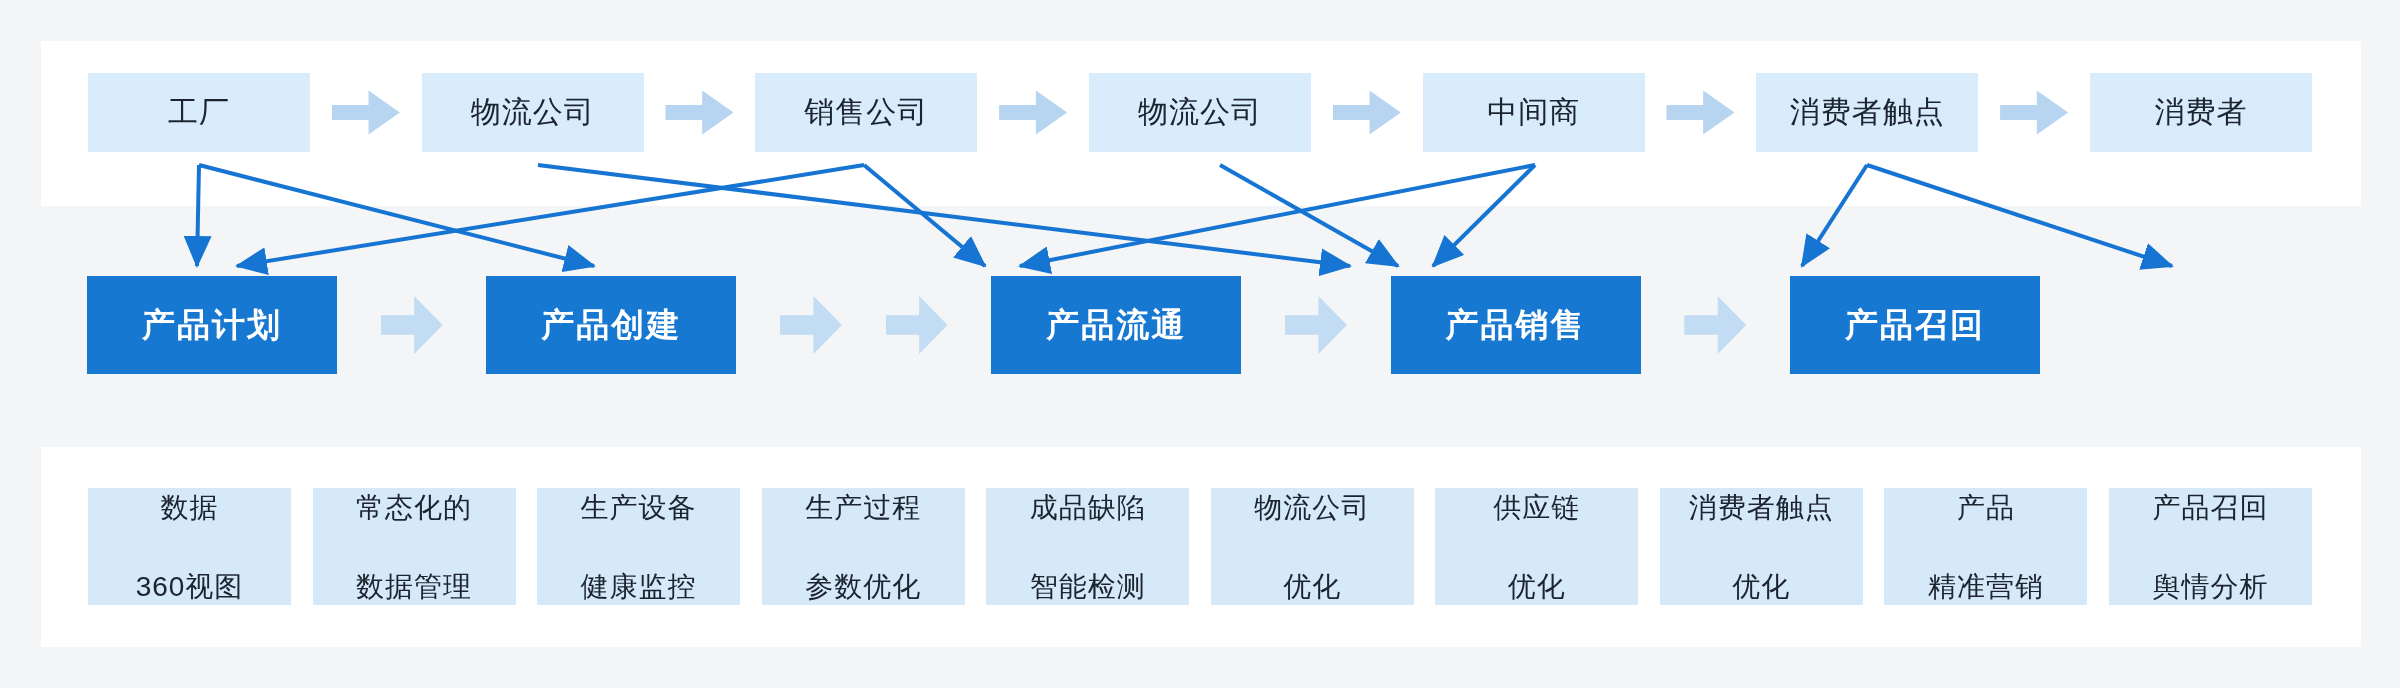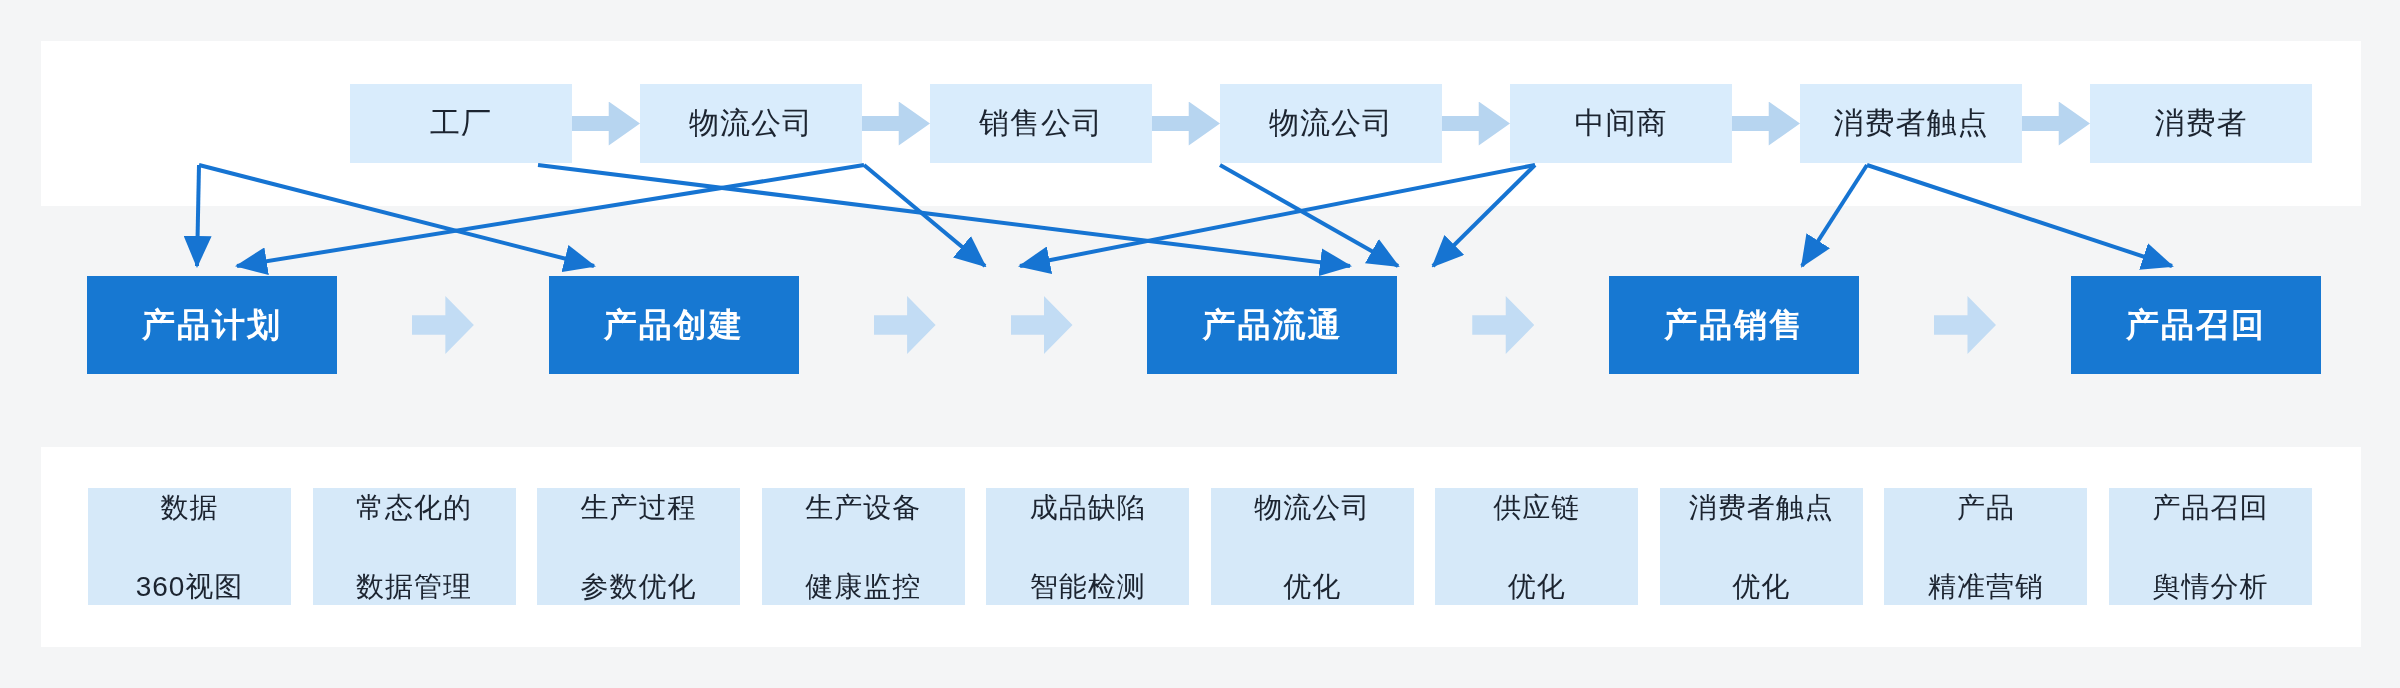--- a/index.html
+++ b/index.html
@@ -5,26 +5,26 @@
   html,body{margin:0;padding:0;}
   body{font-family:"Liberation Sans","DejaVu Sans",sans-serif;background:#f4f5f6;}
   .stage{position:relative;width:2400px;height:688px;background:#f4f5f6;overflow:hidden;}
 
   .panel{position:absolute;background:#ffffff;}
   .panel-top{left:41px;top:41px;width:2320px;height:165px;}
   .panel-bottom{left:41px;top:447px;width:2320px;height:200px;}
 
   .row{position:absolute;display:flex;justify-content:space-between;align-items:center;}
 
-  .row-top{left:88px;top:84px;width:2224px;height:79px;justify-content:flex-end;}
+  .row-top{left:88px;top:73px;width:2224px;height:79px;}
   .tbox{flex:0 0 222px;height:79px;background:#d9ecfc;color:#1c2430;
         display:flex;align-items:center;justify-content:center;
         font-size:30px;letter-spacing:1px;}
 
-  .row-mid{left:87px;top:276px;width:2234px;height:98px;gap:28px;}
+  .row-mid{left:87px;top:276px;width:1953px;height:98px;gap:28px;}
   .mbox{flex:0 0 250px;height:98px;background:#1778d2;color:#ffffff;
         display:flex;align-items:center;justify-content:center;
         font-size:33px;font-weight:bold;letter-spacing:2px;}
 
   .row-bottom{left:88px;top:488px;width:2224px;height:117px;}
   .bbox{flex:0 0 203px;height:117px;background:#d6e9f9;color:#1c2430;
         display:flex;flex-direction:column;align-items:center;justify-content:center;
         font-size:28px;line-height:45px;letter-spacing:1px;text-align:center;gap:34px;}
 
   .chevron{flex:0 0 auto;background:#b7d5f0;
@@ -74,26 +74,26 @@
   <div class="row row-bottom">
     <div class="bbox">
       <span>数据</span>
       <span>360视图</span>
     </div>
     <div class="bbox">
       <span>常态化的</span>
       <span>数据管理</span>
     </div>
     <div class="bbox">
+      <span>生产设备</span>
+      <span>健康监控</span>
+    </div>
+    <div class="bbox">
       <span>生产过程</span>
       <span>参数优化</span>
-    </div>
-    <div class="bbox">
-      <span>生产设备</span>
-      <span>健康监控</span>
     </div>
     <div class="bbox">
       <span>成品缺陷</span>
       <span>智能检测</span>
     </div>
     <div class="bbox">
       <span>物流公司</span>
       <span>优化</span>
     </div>
     <div class="bbox">

